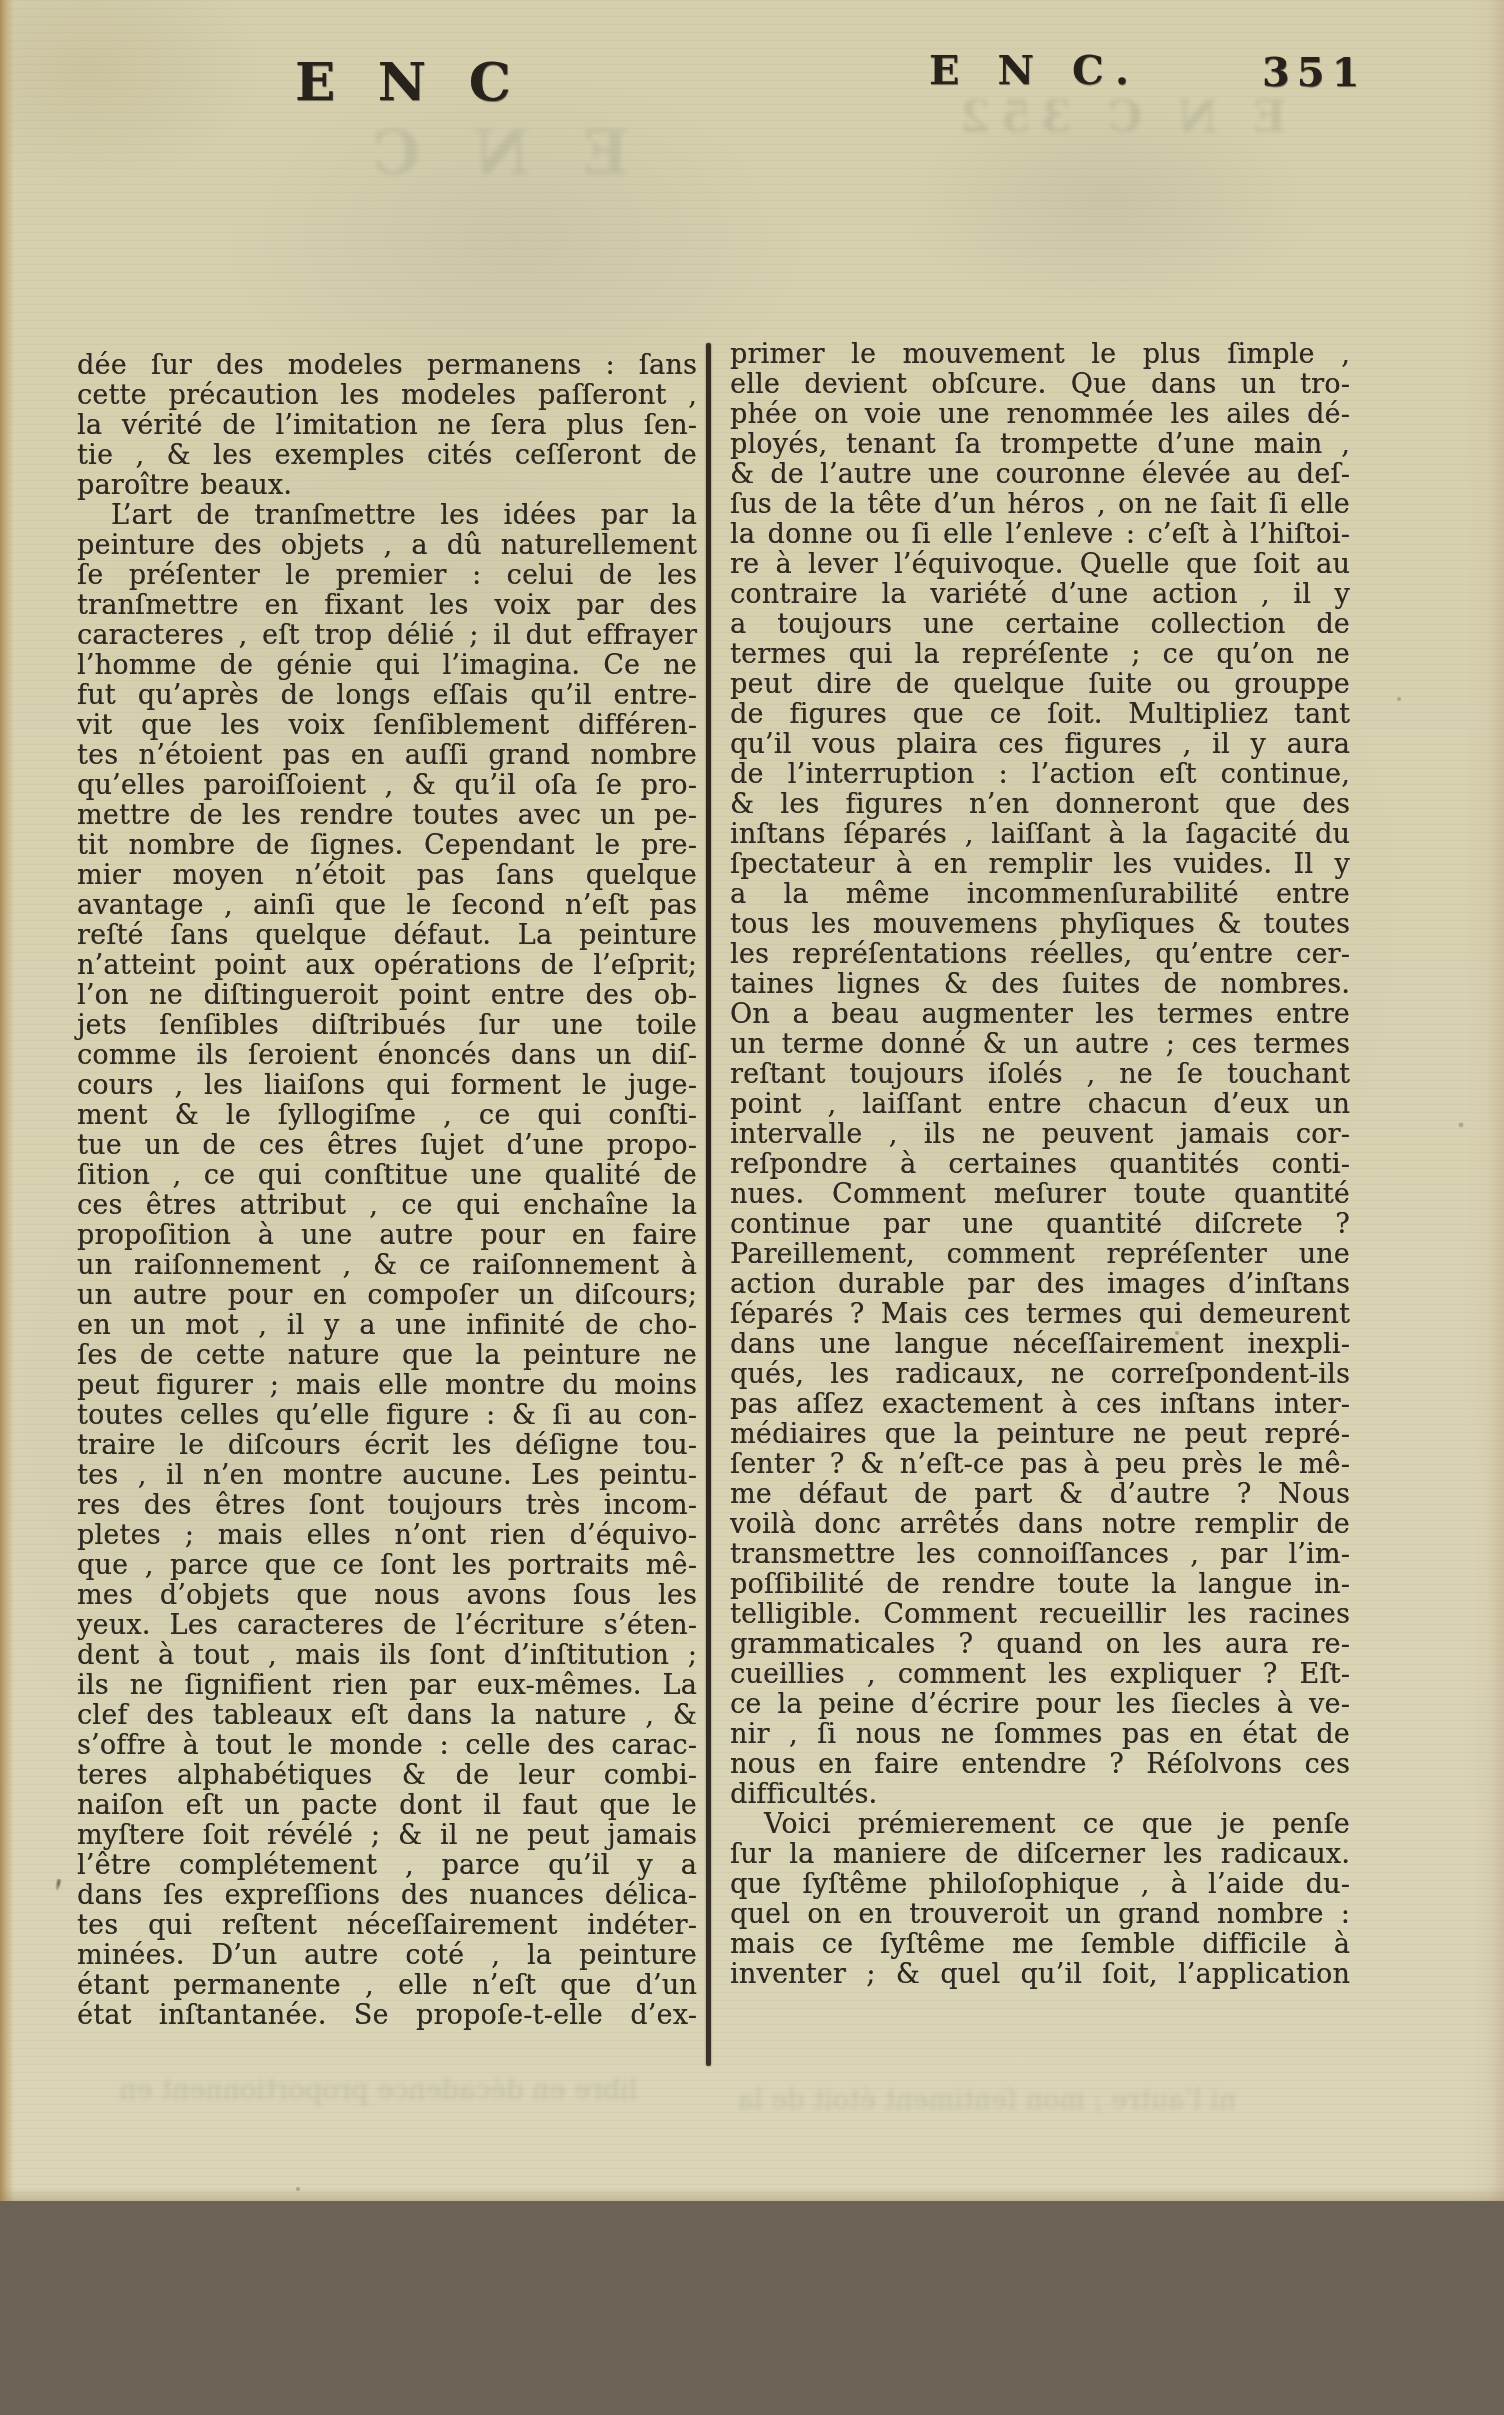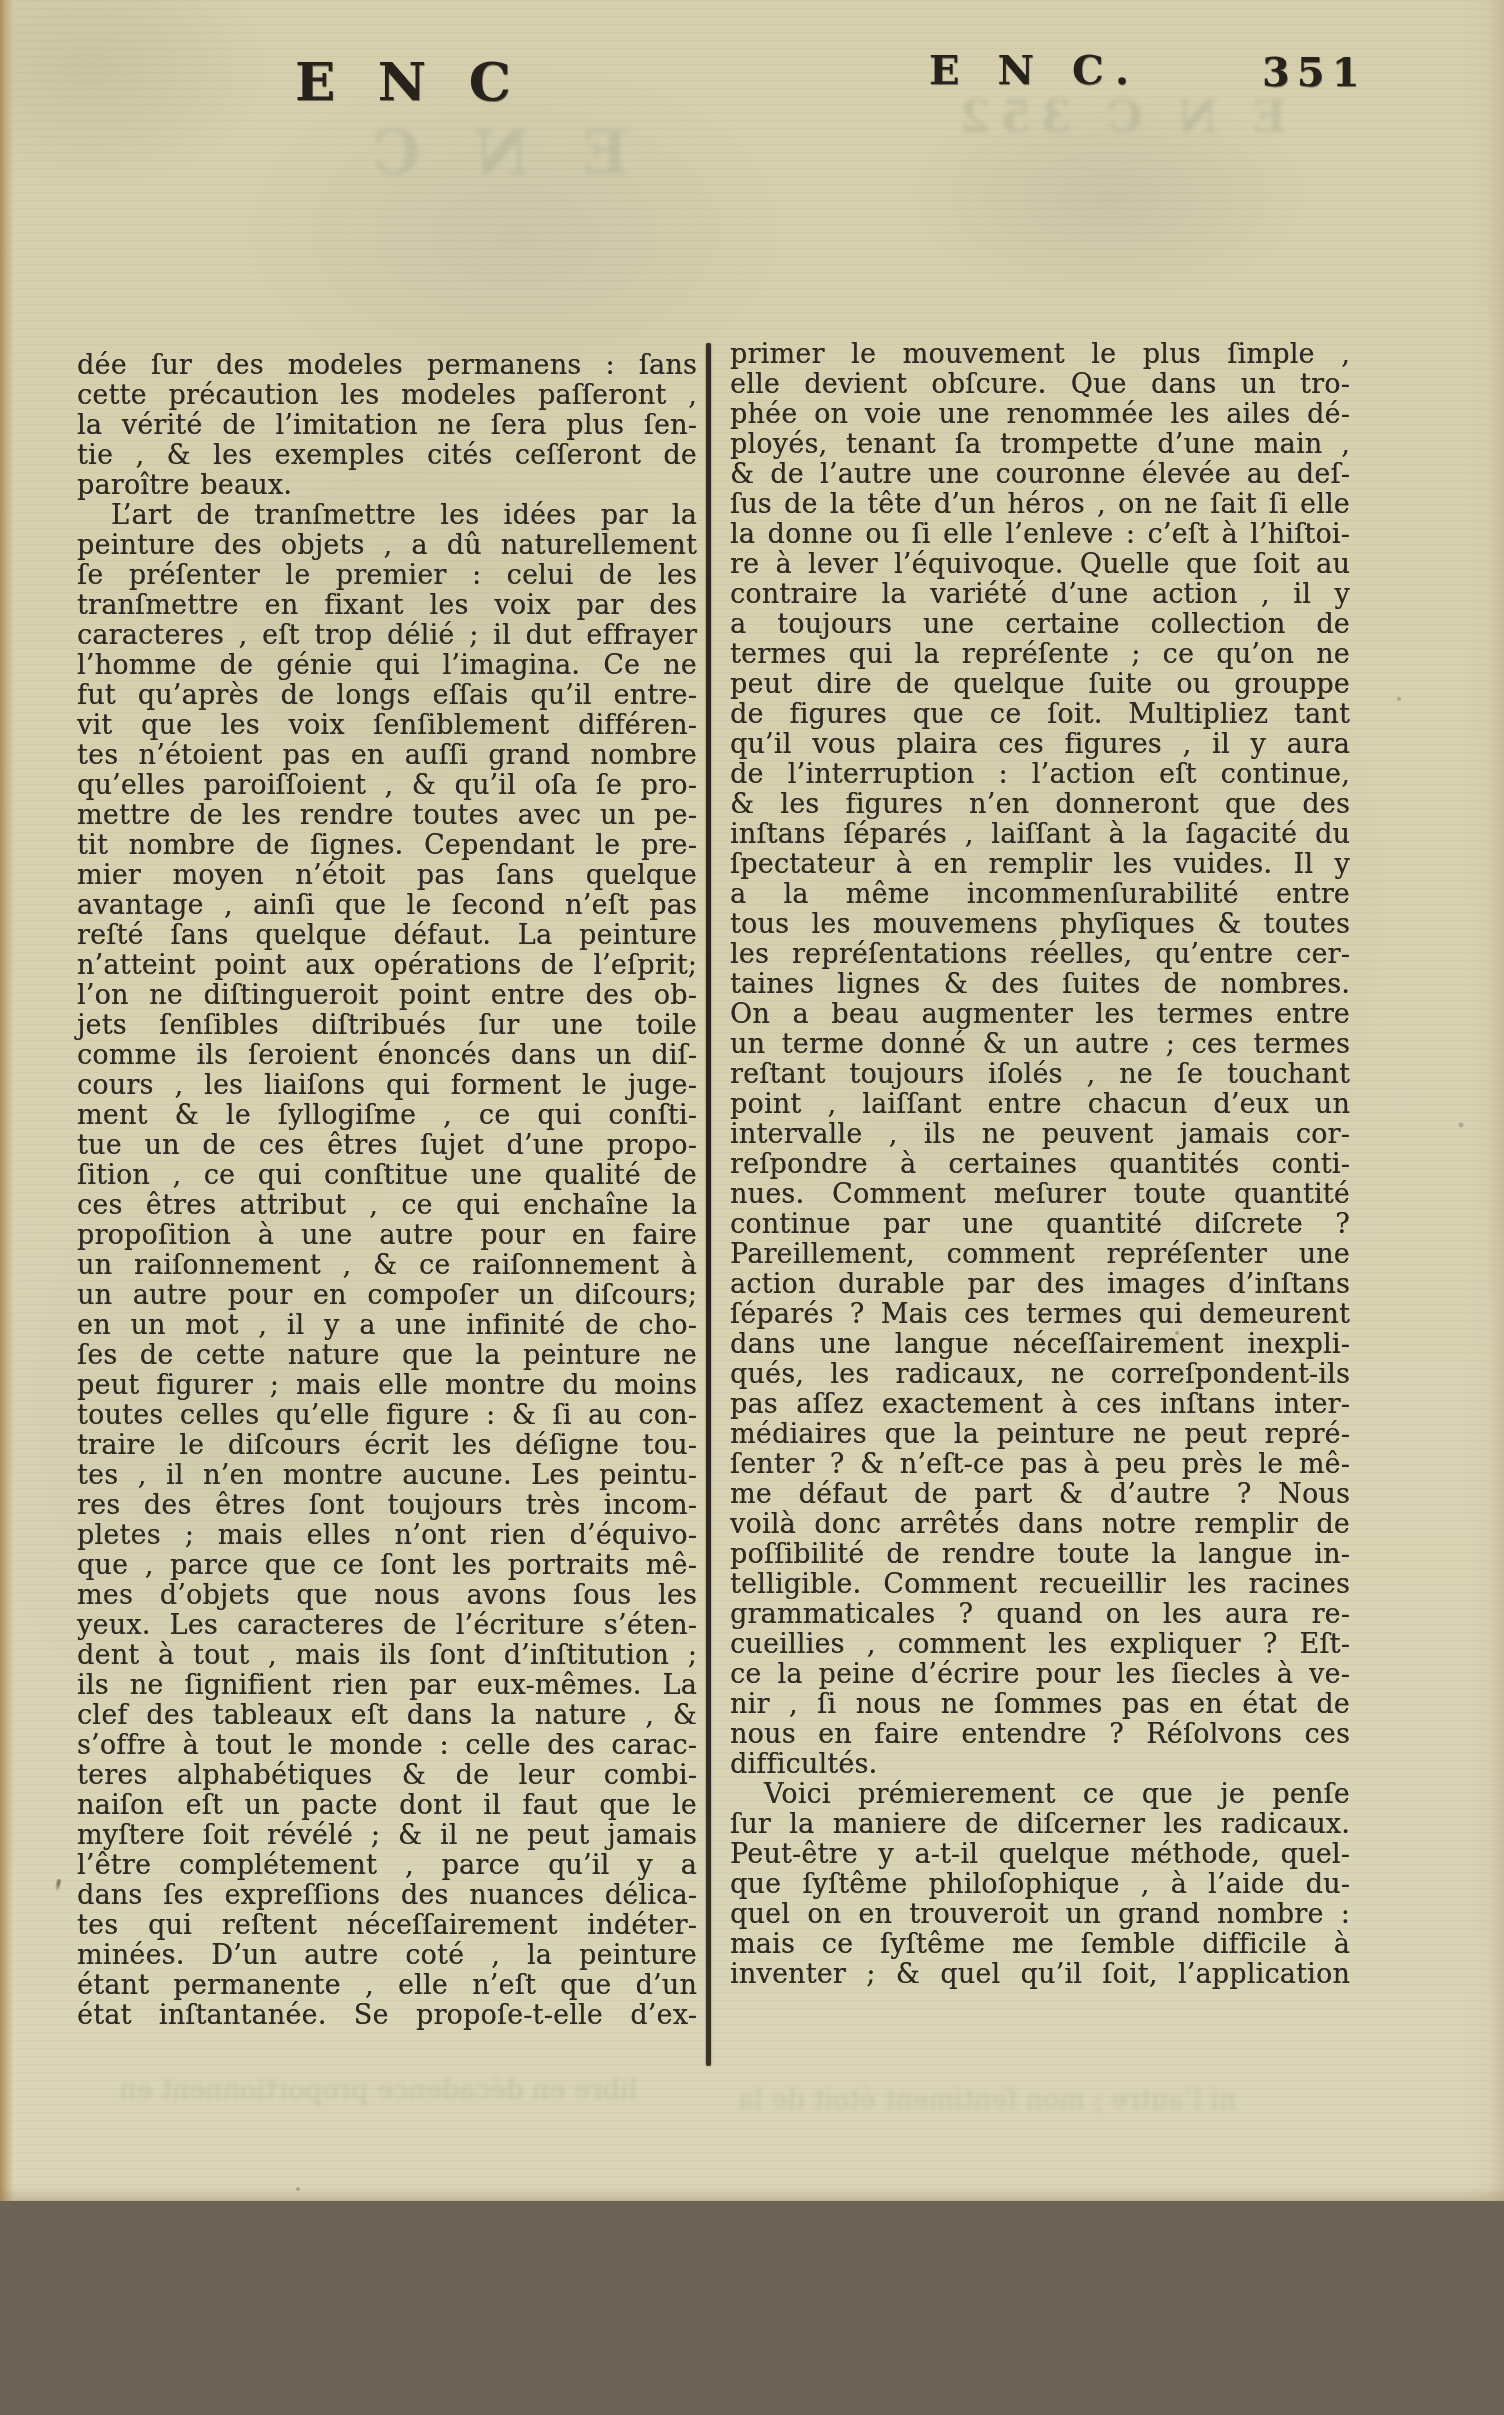--- a/index.html
+++ b/index.html
@@ -231,31 +231,31 @@
       <div class="line">Pareillement, comment repréſenter une</div>
       <div class="line">action durable par des images d’inſtans</div>
       <div class="line">ſéparés ? Mais ces termes qui demeurent</div>
       <div class="line">dans une langue néceſſairement inexpli-</div>
       <div class="line">qués, les radicaux, ne correſpondent-ils</div>
       <div class="line">pas aſſez exactement à ces inſtans inter-</div>
       <div class="line">médiaires que la peinture ne peut repré-</div>
       <div class="line">ſenter ? &amp; n’eſt-ce pas à peu près le mê-</div>
       <div class="line">me défaut de part &amp; d’autre ? Nous</div>
       <div class="line">voilà donc arrêtés dans notre remplir de</div>
+      <div class="line">transmettre les connoiſſances , par l’im-</div>
       <div class="line">poſſibilité de rendre toute la langue in-</div>
       <div class="line">telligible. Comment recueillir les racines</div>
       <div class="line">grammaticales ? quand on les aura re-</div>
       <div class="line">cueillies , comment les expliquer ? Eſt-</div>
       <div class="line">ce la peine d’écrire pour les ſiecles à ve-</div>
       <div class="line">nir , ſi nous ne ſommes pas en état de</div>
       <div class="line">nous en faire entendre ? Réſolvons ces</div>
       <div class="line ragged">difficultés.</div>
       <div class="line indent">Voici prémierement ce que je penſe</div>
       <div class="line">ſur la maniere de diſcerner les radicaux.</div>
-      <div class="line">Peut-être y a-t-il quelque méthode, quel-</div>
       <div class="line">que ſyſtême philoſophique , à l’aide du-</div>
       <div class="line">quel on en trouveroit un grand nombre :</div>
       <div class="line">mais ce ſyſtême me ſemble difficile à</div>
       <div class="line">inventer ; &amp; quel qu’il ſoit, l’application</div>
     </div>
 
   <div class="stray-mark"></div>
   <div class="specks"></div>
 
 </div>

